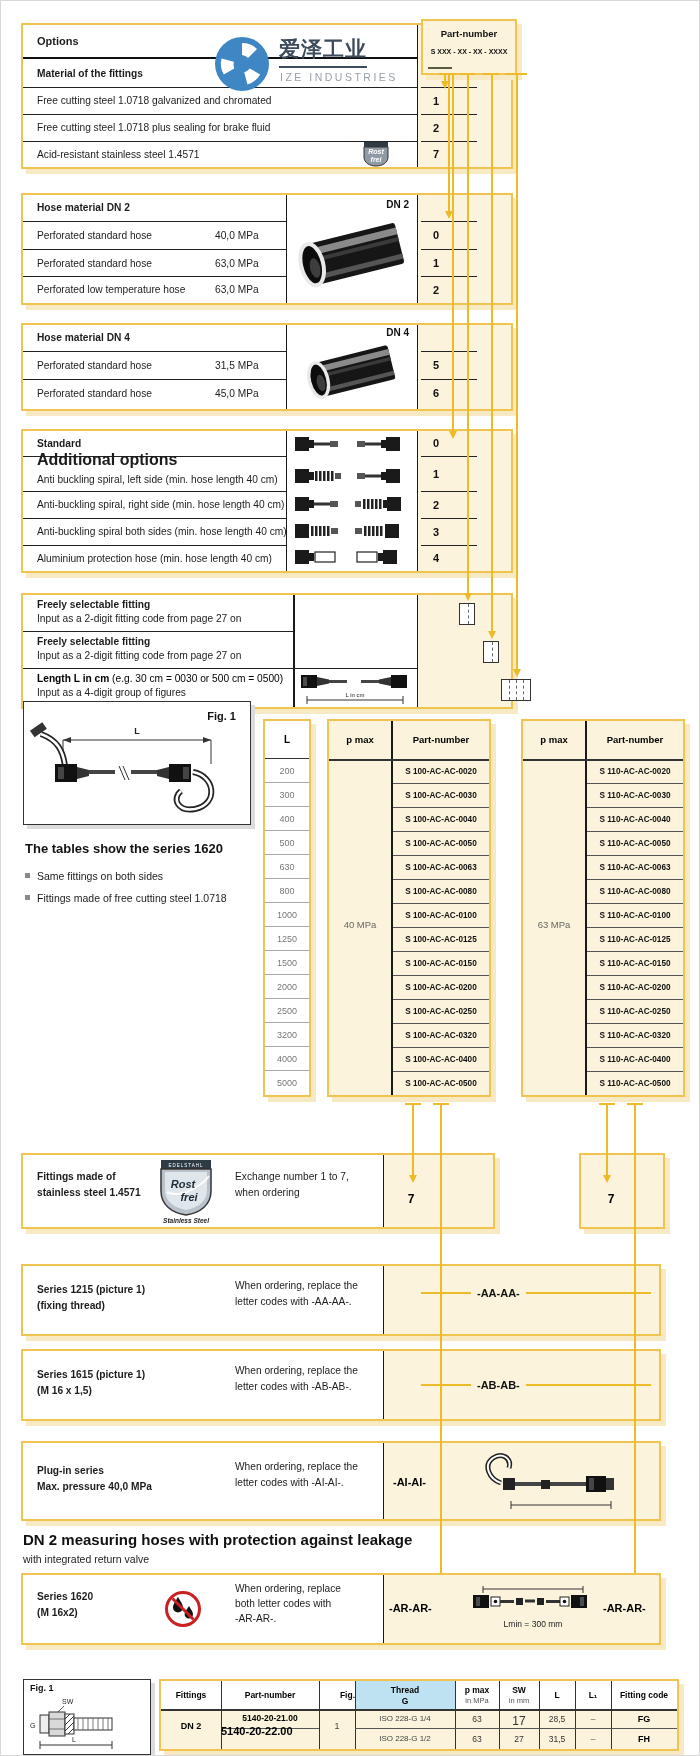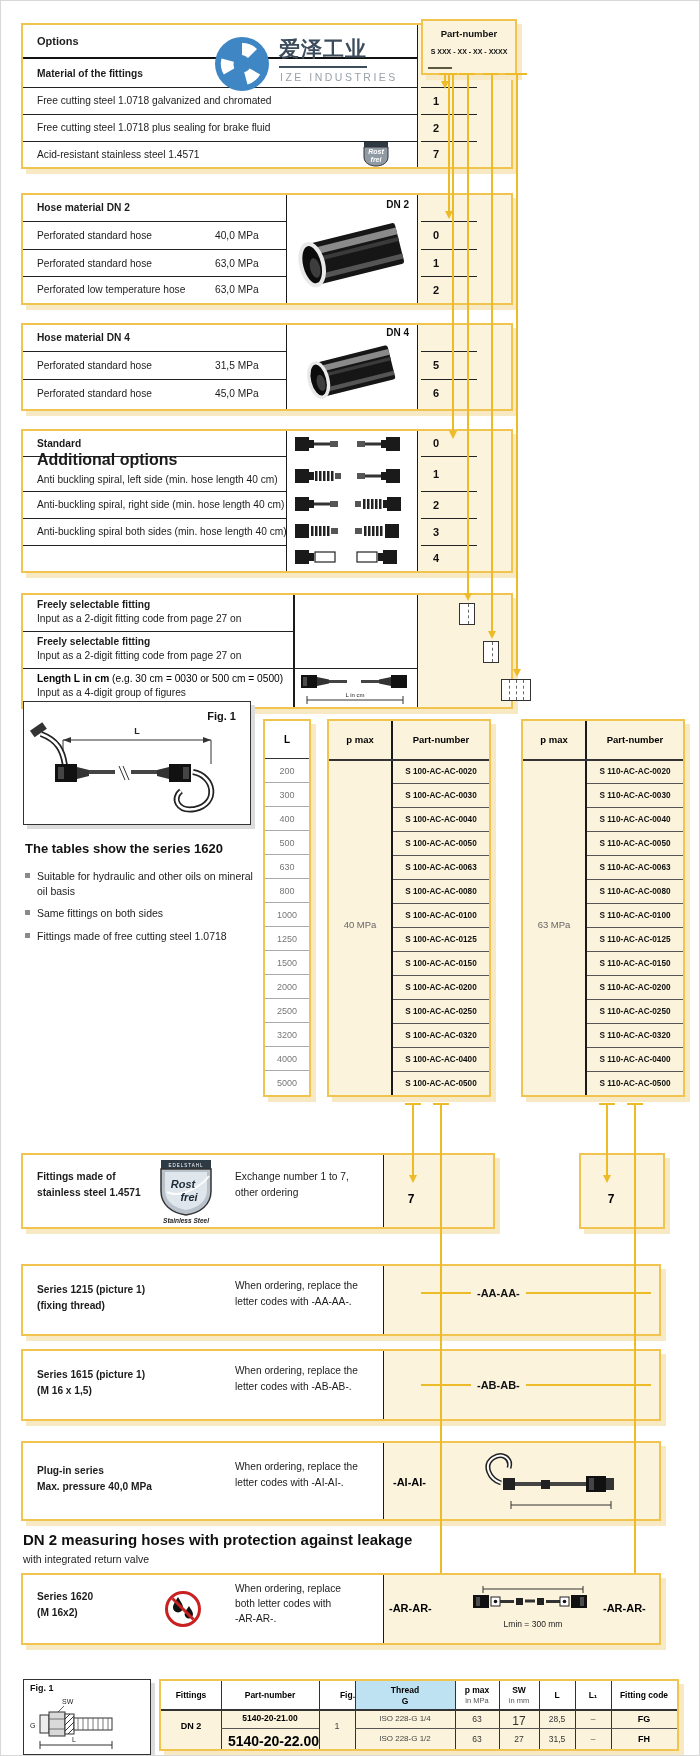--- a/index.html
+++ b/index.html
@@ -222,20 +222,21 @@
     </div>
     <div class="b lbl bold" style="left:14px;top:0;height:25px;line-height:25px">Standard</div>
     <div class="hdiv" style="left:0;top:25px;width:263px"></div>
     <div class="b lbl bold" style="left:14px;top:20px;font-size:16px">Additional options</div>
     <div class="b lbl" style="left:14px;top:43px">Anti buckling spiral, left side (min. hose length 40 cm)</div>
     <div class="hdiv" style="left:0;top:60px;width:263px"></div>
     <div class="b lbl" style="left:14px;top:61px;height:26px;line-height:26px">Anti-buckling spiral, right side (min. hose length 40 cm)</div>
     <div class="hdiv" style="left:0;top:87px;width:263px"></div>
     <div class="b lbl" style="left:14px;top:88px;height:26px;line-height:26px">Anti-buckling spiral both sides (min. hose length 40 cm)</div>
     <div class="hdiv" style="left:0;top:114px;width:263px"></div>
+    <div class="b lbl" style="left:14px;top:115px;height:25px;line-height:25px">Aluminium protection hose (min. hose length 40 cm)</div>
     <div class="hdiv" style="left:398px;top:25px;width:56px"></div>
     <div class="hdiv" style="left:398px;top:60px;width:56px"></div>
     <div class="hdiv" style="left:398px;top:87px;width:56px"></div>
     <div class="hdiv" style="left:398px;top:114px;width:56px"></div>
     <div class="code" style="top:0;height:25px;line-height:25px">0</div>
     <div class="code" style="top:26px;height:34px;line-height:34px">1</div>
     <div class="code" style="top:61px;height:26px;line-height:26px">2</div>
     <div class="code" style="top:88px;height:26px;line-height:26px">3</div>
     <div class="code" style="top:115px;height:25px;line-height:25px">4</div>
   </div>
@@ -319,24 +320,20 @@
         <rect x="156" y="47" width="6" height="12" fill="#fff" opacity="0.22"></rect>
       <path d="M166 52 C188 56 192 84 168 89 C150 92 145 78 154 71" stroke="#222" stroke-width="6" fill="none"></path>
       <path d="M166 52 C188 56 192 84 168 89 C150 92 145 78 154 71" stroke="#fff" stroke-width="2.5" fill="none"></path>
     </svg>
   </div>
 
   <div class="b h1" style="left:24px;top:840px;font-size:13px">The tables show the series 1620</div>
   <div class="b" style="left:24px;top:868px;width:228px">
     <div class="bullet">
         <span class="sq"></span>
-        <span class="bt">Suitable for hydraulic and other oils on mineral oil basis</span>
-      </div>
-    <div class="bullet">
-        <span class="sq"></span>
         <span class="bt">Same fittings on both sides</span>
       </div>
     <div class="bullet">
         <span class="sq"></span>
         <span class="bt">Fittings made of free cutting steel 1.0718</span>
       </div>
   </div>
 
   <div class="optbox" style="left:262px;top:718px;width:48px;height:378px;background:#fff">
     <div class="b bold" style="left:0;top:0;width:44px;height:38px;line-height:38px;text-align:center;font-size:10px;border-bottom:1.5px solid #333">L</div>
@@ -425,21 +422,21 @@
       <rect x="8" y="2" width="50" height="9" fill="#2e3a44"></rect>
       <text x="33" y="9" font-size="4.5" fill="#fff" text-anchor="middle" letter-spacing="1">EDELSTAHL</text>
       <path d="M8 11 H58 V33 C58 47 47 55 33 57 C19 55 8 47 8 33 Z" fill="#b9c2cb" stroke="#333" stroke-width="1.5"></path>
       <path d="M12 14 H54 V32 C54 43 45 50 33 52 C21 50 12 43 12 32 Z" fill="#dfe6ec"></path>
       <path d="M14 34 C30 42 52 24 56 18" stroke="#fff" stroke-width="2" fill="none" opacity="0.9"></path>
       <text x="30" y="30" font-size="11" font-weight="bold" font-style="italic" fill="#1c2a36" text-anchor="middle">Rost</text>
       <text x="36" y="43" font-size="11" font-weight="bold" font-style="italic" fill="#1c2a36" text-anchor="middle">frei</text>
       <text x="33" y="65" font-size="6.5" font-weight="bold" font-style="italic" fill="#222" text-anchor="middle">Stainless Steel</text>
     </svg>
     <div class="b lbl" style="left:212px;top:16px">Exchange number 1 to 7,</div>
-    <div class="b lbl" style="left:212px;top:32px">other ordering</div>
+    <div class="b lbl" style="left:212px;top:32px">when ordering</div>
     <div class="b bold" style="left:368px;top:34px;width:40px;height:20px;line-height:20px;text-align:center;font-size:12px">7</div>
   </div>
   <div class="creambox" style="left:578px;top:1152px;width:86px;height:76px">
     <div class="b bold" style="left:0;top:34px;width:60px;height:20px;line-height:20px;text-align:center;font-size:12px">7</div>
   </div>
 
   <div class="optbox" style="left:20px;top:1263px;width:640px;height:72px">
     <div class="b" style="left:360px;top:0;right:0;height:68px;background:var(--cream);border-left:1.5px solid #1a1a1a"></div>
     <div class="b lbl bold" style="left:14px;top:18px">Series 1215 (picture 1)</div>
     <div class="b lbl bold" style="left:14px;top:34px">(fixing thread)</div>
@@ -587,21 +584,21 @@
     <div class="hdiv" style="left:194px;top:47px;width:322px;background:#555"></div>
 
     <div class="b bold" style="left:60px;top:32px;width:98px;text-align:center;font-size:8.5px">5140-20-21.00</div>
     <div class="b" style="left:194px;top:33px;width:100px;text-align:center;font-size:8px;color:#444">ISO 228-G 1/4</div>
     <div class="b" style="left:294px;top:33px;width:44px;text-align:center;font-size:8.5px;color:#333">63</div>
     <div class="b" style="left:338px;top:33px;width:40px;text-align:center;font-size:12px;color:#333">17</div>
     <div class="b" style="left:378px;top:33px;width:36px;text-align:center;font-size:8.5px;color:#333">28,5</div>
     <div class="b" style="left:414px;top:33px;width:36px;text-align:center;font-size:8.5px;color:#666">–</div>
     <div class="b bold" style="left:450px;top:33px;width:66px;text-align:center;font-size:9px">FG</div>
 
-    <div class="b bold" style="left:60px;top:52px;width:98px;text-align:right;font-size:14px">5140-20-22.00</div>
+    <div class="b bold" style="left:60px;top:44px;width:98px;text-align:left;font-size:11px">5140-20-22.00</div>
     <div class="b" style="left:194px;top:53px;width:100px;text-align:center;font-size:8px;color:#444">ISO 228-G 1/2</div>
     <div class="b" style="left:294px;top:53px;width:44px;text-align:center;font-size:8.5px;color:#333">63</div>
     <div class="b" style="left:338px;top:53px;width:40px;text-align:center;font-size:8.5px;color:#333">27</div>
     <div class="b" style="left:378px;top:53px;width:36px;text-align:center;font-size:8.5px;color:#333">31,5</div>
     <div class="b" style="left:414px;top:53px;width:36px;text-align:center;font-size:8.5px;color:#666">–</div>
     <div class="b bold" style="left:450px;top:53px;width:66px;text-align:center;font-size:9px">FH</div>
   </div>
 
 </div>
 

